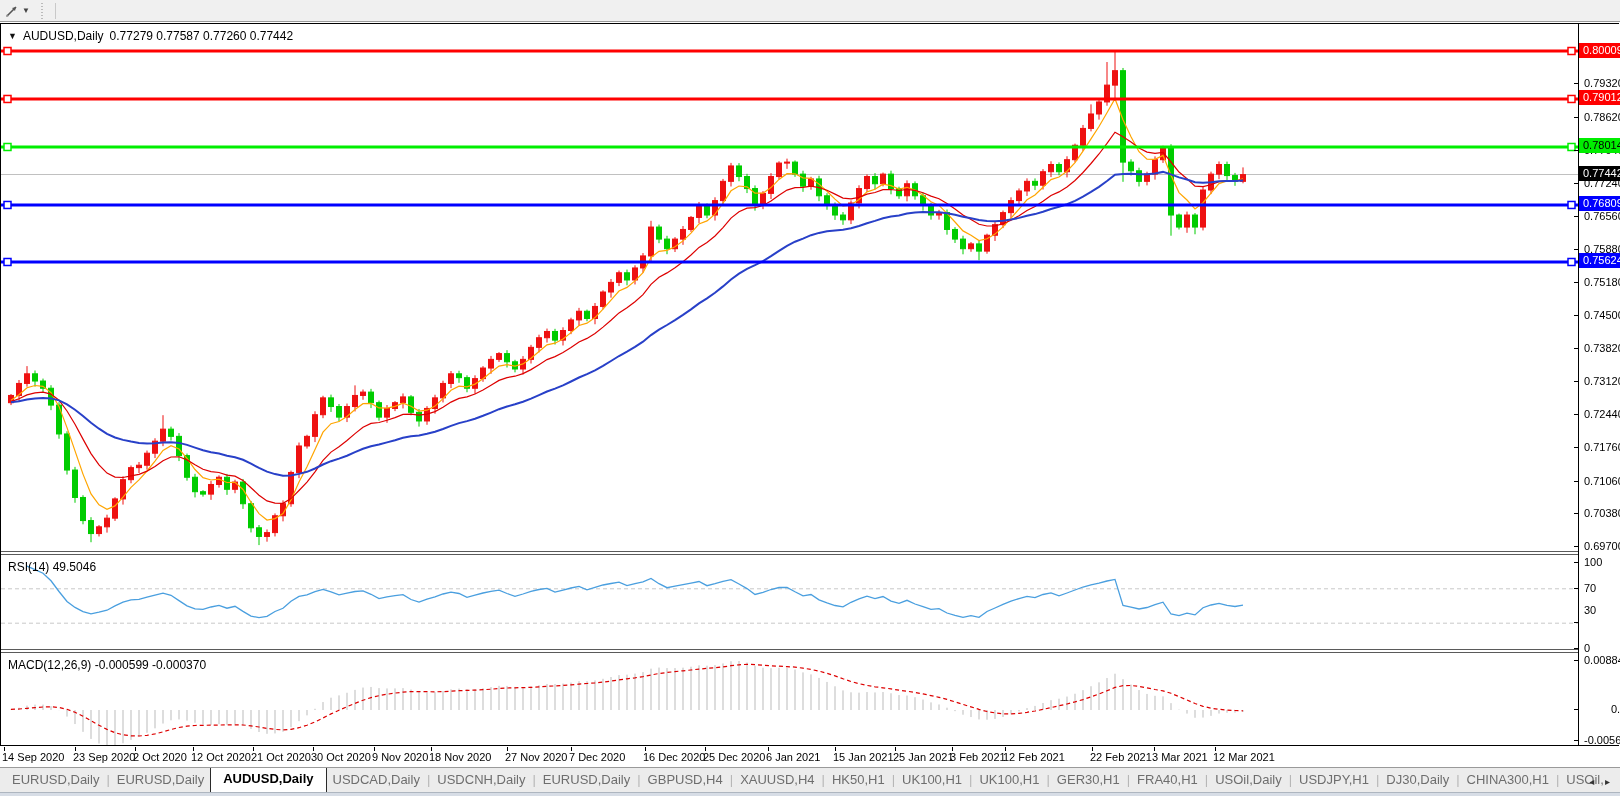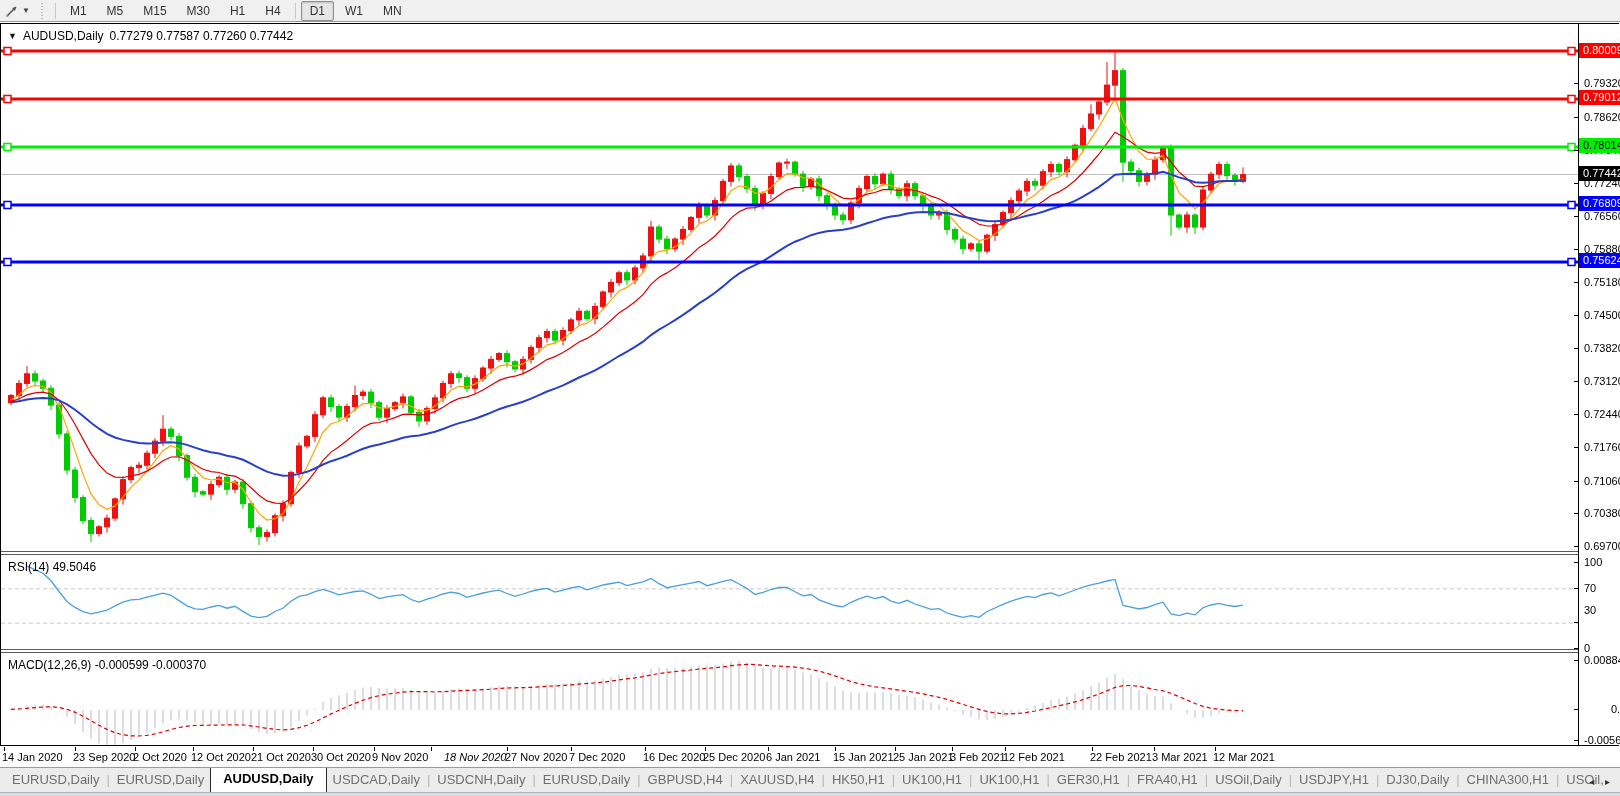--- a/index.html
+++ b/index.html
@@ -49,32 +49,20 @@
   <span class="tool-icon">
     <svg width="14" height="14" viewBox="0 0 14 14">
         <path d="M2 12 L11 3" stroke="#555" stroke-width="1.6"></path>
         <path d="M11 3 l-4 1 3 3 z" fill="#555"></path>
         <path d="M1 13 l3 -1 -2 -2 z" fill="#888"></path>
       </svg>
   </span>
   <span class="caret">▼</span>
   <span class="gripper"></span>
   <span class="vsep"></span>
-  <span id="tf-buttons" style="display:flex;align-items:center;">
-      <span class="tf-btn">M1</span>
-      <span class="tf-btn">M5</span>
-      <span class="tf-btn">M15</span>
-      <span class="tf-btn">M30</span>
-      <span class="tf-btn">H1</span>
-      <span class="tf-btn">H4</span>
-      <span class="vsep"></span>
-      <span class="tf-btn active">D1</span>
-      <span class="tf-btn">W1</span>
-      <span class="tf-btn">MN</span>
-    </span>
 </div>
 
 <div class="chart-window">
   <svg id="main-svg" class="panel-svg" width="1577" height="528">
       <line x1="0" y1="149.5144108165326" x2="1577" y2="149.5144108165326" stroke="#c0c0c0" stroke-width="1"></line>
       <g>
         <line x1="10" y1="369.0207381032573" x2="10" y2="380.08747534042215" stroke="#ee1111" stroke-width="1"></line>
         <rect x="7.5" y="370.4642255689743" width="5" height="7.217437328586129" fill="#ee1111" stroke="#ee1111"></rect>
         <line x1="18" y1="354.98763787523416" x2="18" y2="376.2101013680253" stroke="#ee1111" stroke-width="1"></line>
         <rect x="15.5" y="358.4351633546648" width="5" height="12.029062214309533" fill="#ee1111" stroke="#ee1111"></rect>
@@ -630,35 +618,35 @@
       <div class="ptag" style="top: 66.4719px; background: rgb(255, 0, 0); color: rgb(255, 255, 255);">0.79012</div>
       <div class="ptag" style="top: 114.492px; background: rgb(0, 238, 0); color: rgb(0, 0, 0);">0.78014</div>
       <div class="ptag" style="top: 172.472px; background: rgb(0, 0, 255); color: rgb(255, 255, 255);">0.76809</div>
       <div class="ptag" style="top: 229.49px; background: rgb(0, 0, 255); color: rgb(255, 255, 255);">0.75624</div>
       <div class="ptag" style="top: 142.014px; background: rgb(0, 0, 0); color: rgb(255, 255, 255);">0.77442</div>
     </div>
 </div>
 
 <div class="date-strip" id="date-strip">
     <div class="dtick" style="left: 4px;"></div>
-    <div class="dlabel" style="left: 2px;">14 Jan 2020</div>
+    <div class="dlabel" style="left: 2px;">14 Sep 2020</div>
     <div class="dtick" style="left: 75px;"></div>
     <div class="dlabel" style="left: 73px;">23 Sep 2020</div>
     <div class="dtick" style="left: 135px;"></div>
     <div class="dlabel" style="left: 133px;">2 Oct 2020</div>
     <div class="dtick" style="left: 193px;"></div>
     <div class="dlabel" style="left: 191px;">12 Oct 2020</div>
     <div class="dtick" style="left: 253px;"></div>
     <div class="dlabel" style="left: 251px;">21 Oct 2020</div>
     <div class="dtick" style="left: 313px;"></div>
     <div class="dlabel" style="left: 311px;">30 Oct 2020</div>
     <div class="dtick" style="left: 374px;"></div>
     <div class="dlabel" style="left: 372px;">9 Nov 2020</div>
     <div class="dtick" style="left: 431px;"></div>
-    <div class="dlabel" style="left: 444px; font-style: italic;">18 Nov 2020</div>
+    <div class="dlabel" style="left: 429px;">18 Nov 2020</div>
     <div class="dtick" style="left: 507px;"></div>
     <div class="dlabel" style="left: 505px;">27 Nov 2020</div>
     <div class="dtick" style="left: 571px;"></div>
     <div class="dlabel" style="left: 569px;">7 Dec 2020</div>
     <div class="dtick" style="left: 645px;"></div>
     <div class="dlabel" style="left: 643px;">16 Dec 2020</div>
     <div class="dtick" style="left: 705px;"></div>
     <div class="dlabel" style="left: 703px;">25 Dec 2020</div>
     <div class="dtick" style="left: 768px;"></div>
     <div class="dlabel" style="left: 766px;">6 Jan 2021</div>

